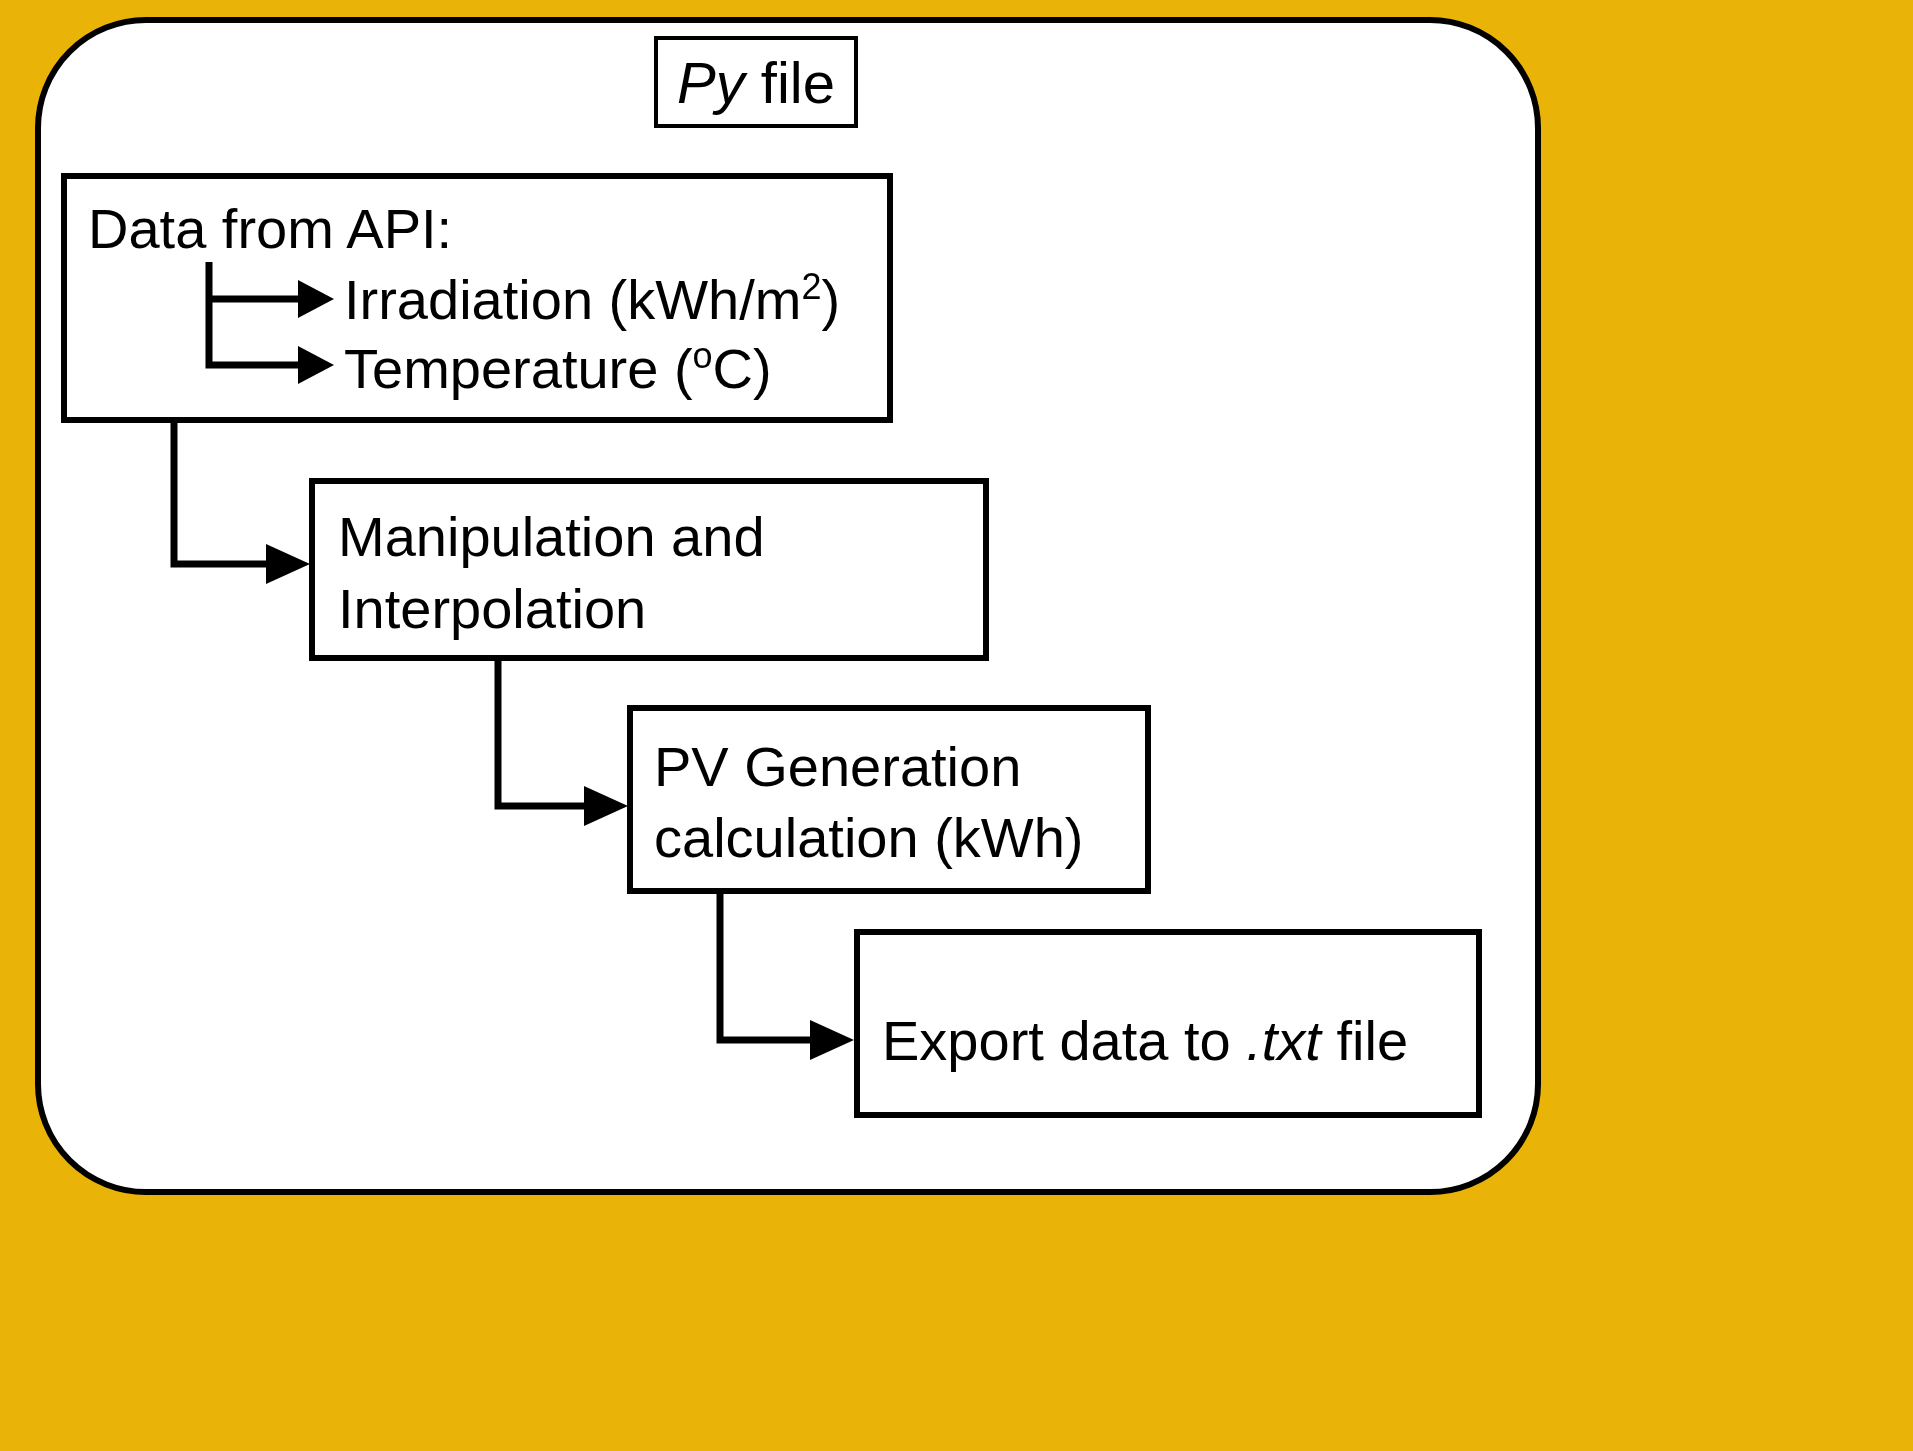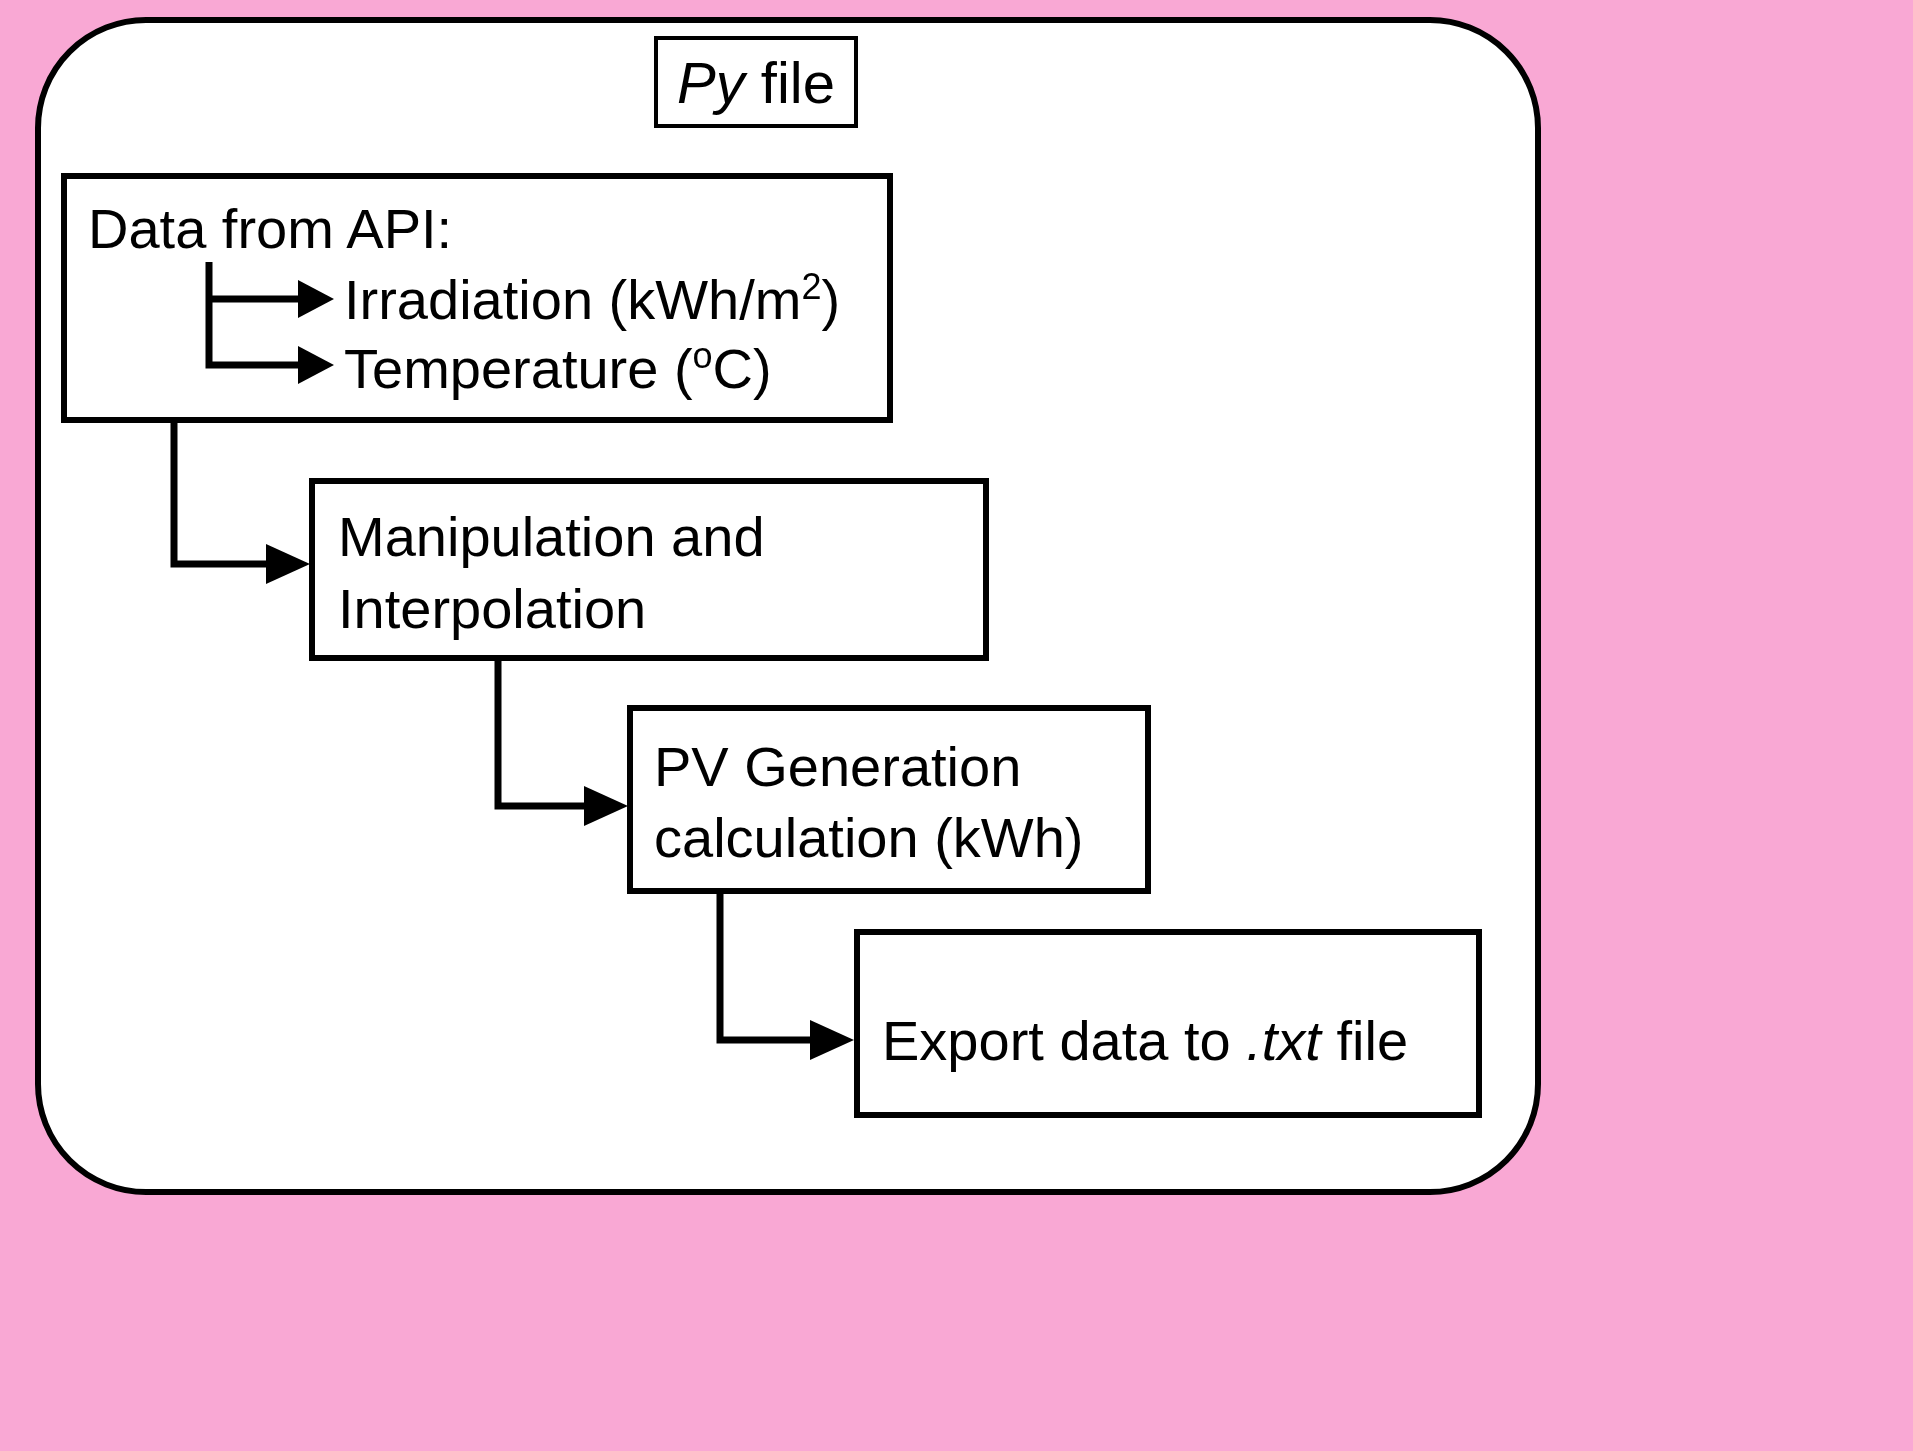--- a/index.html
+++ b/index.html
@@ -11,21 +11,21 @@
   body {
     width: 1913px;
     height: 1451px;
     overflow: hidden;
     font-family: "Liberation Sans", sans-serif;
   }
   #diagram-root {
     position: relative;
     width: 1913px;
     height: 1451px;
-    background: #f9a8d4;
+    background: #eab308;
   }
   svg#flow-svg {
     position: absolute;
     top: 0;
     left: 0;
     width: 1913px;
     height: 1451px;
     display: block;
   }
   .node-box {

